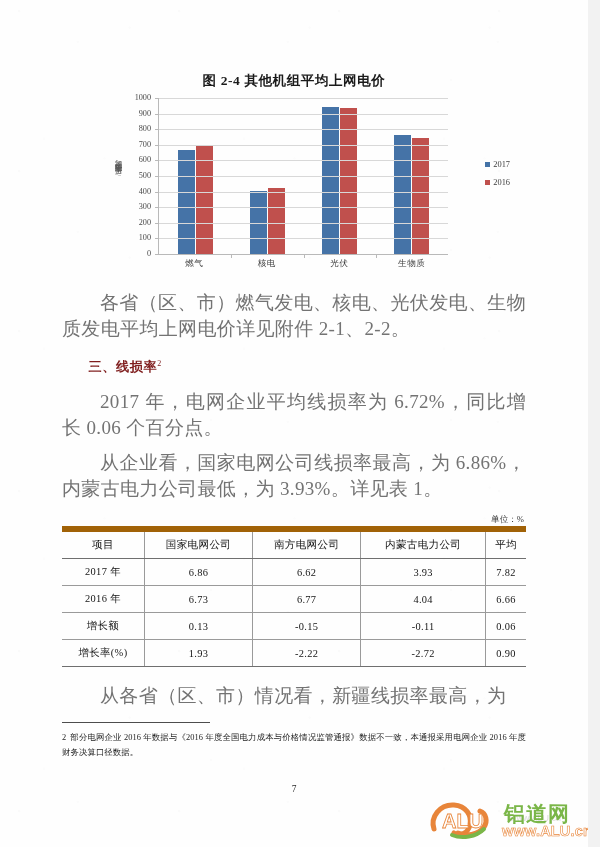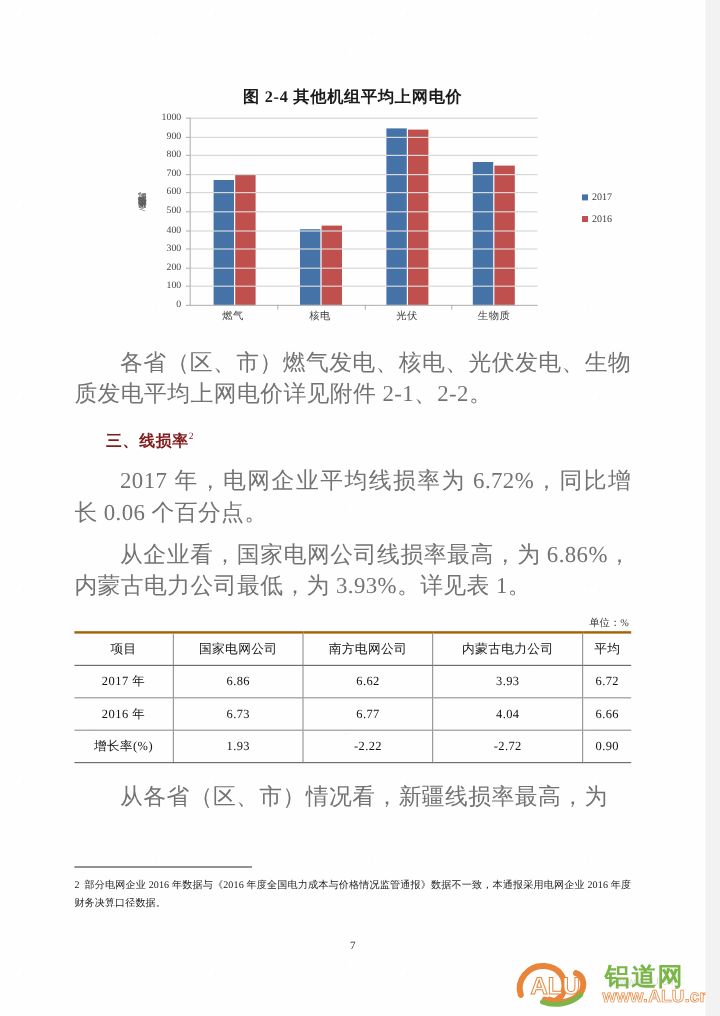--- a/index.html
+++ b/index.html
@@ -242,21 +242,21 @@
     padding: 6px 2px 6px;
     border-bottom: 1px solid #9a9a9a;
     border-right: 1px solid #9a9a9a;
     font-weight: normal;
     letter-spacing: 0.3px;
   }
   table.stats th:last-child, table.stats td:last-child {
     border-right: none;
   }
   table.stats thead th {
-    border-top: 2px solid #a16207;
+    border-top: 6px solid #a16207;
     border-bottom: 1px solid #6f6f6f;
     font-size: 10.6px;
   }
   table.stats tbody tr:last-child td {
     border-bottom: 1px solid #6f6f6f;
   }
   table.stats td.rowhead { letter-spacing: 0.4px; }
 
   
   .footnote-block {
@@ -438,28 +438,35 @@
               <th>内蒙古电力公司</th>
               <th>平均</th>
             </tr>
         </thead>
         <tbody>
             <tr>
               <td class="rowhead">2017 年</td>
               <td>6.86</td>
               <td>6.62</td>
               <td>3.93</td>
-              <td>6.72</td>
+              <td>7.82</td>
             </tr>
             <tr>
               <td class="rowhead">2016 年</td>
               <td>6.73</td>
               <td>6.77</td>
               <td>4.04</td>
               <td>6.66</td>
+            </tr>
+            <tr>
+              <td class="rowhead">增长额</td>
+              <td>0.13</td>
+              <td>-0.15</td>
+              <td>-0.11</td>
+              <td>0.06</td>
             </tr>
             <tr>
               <td class="rowhead">增长率(%)</td>
               <td>1.93</td>
               <td>-2.22</td>
               <td>-2.72</td>
               <td>0.90</td>
             </tr>
           </tbody>
       </table>

